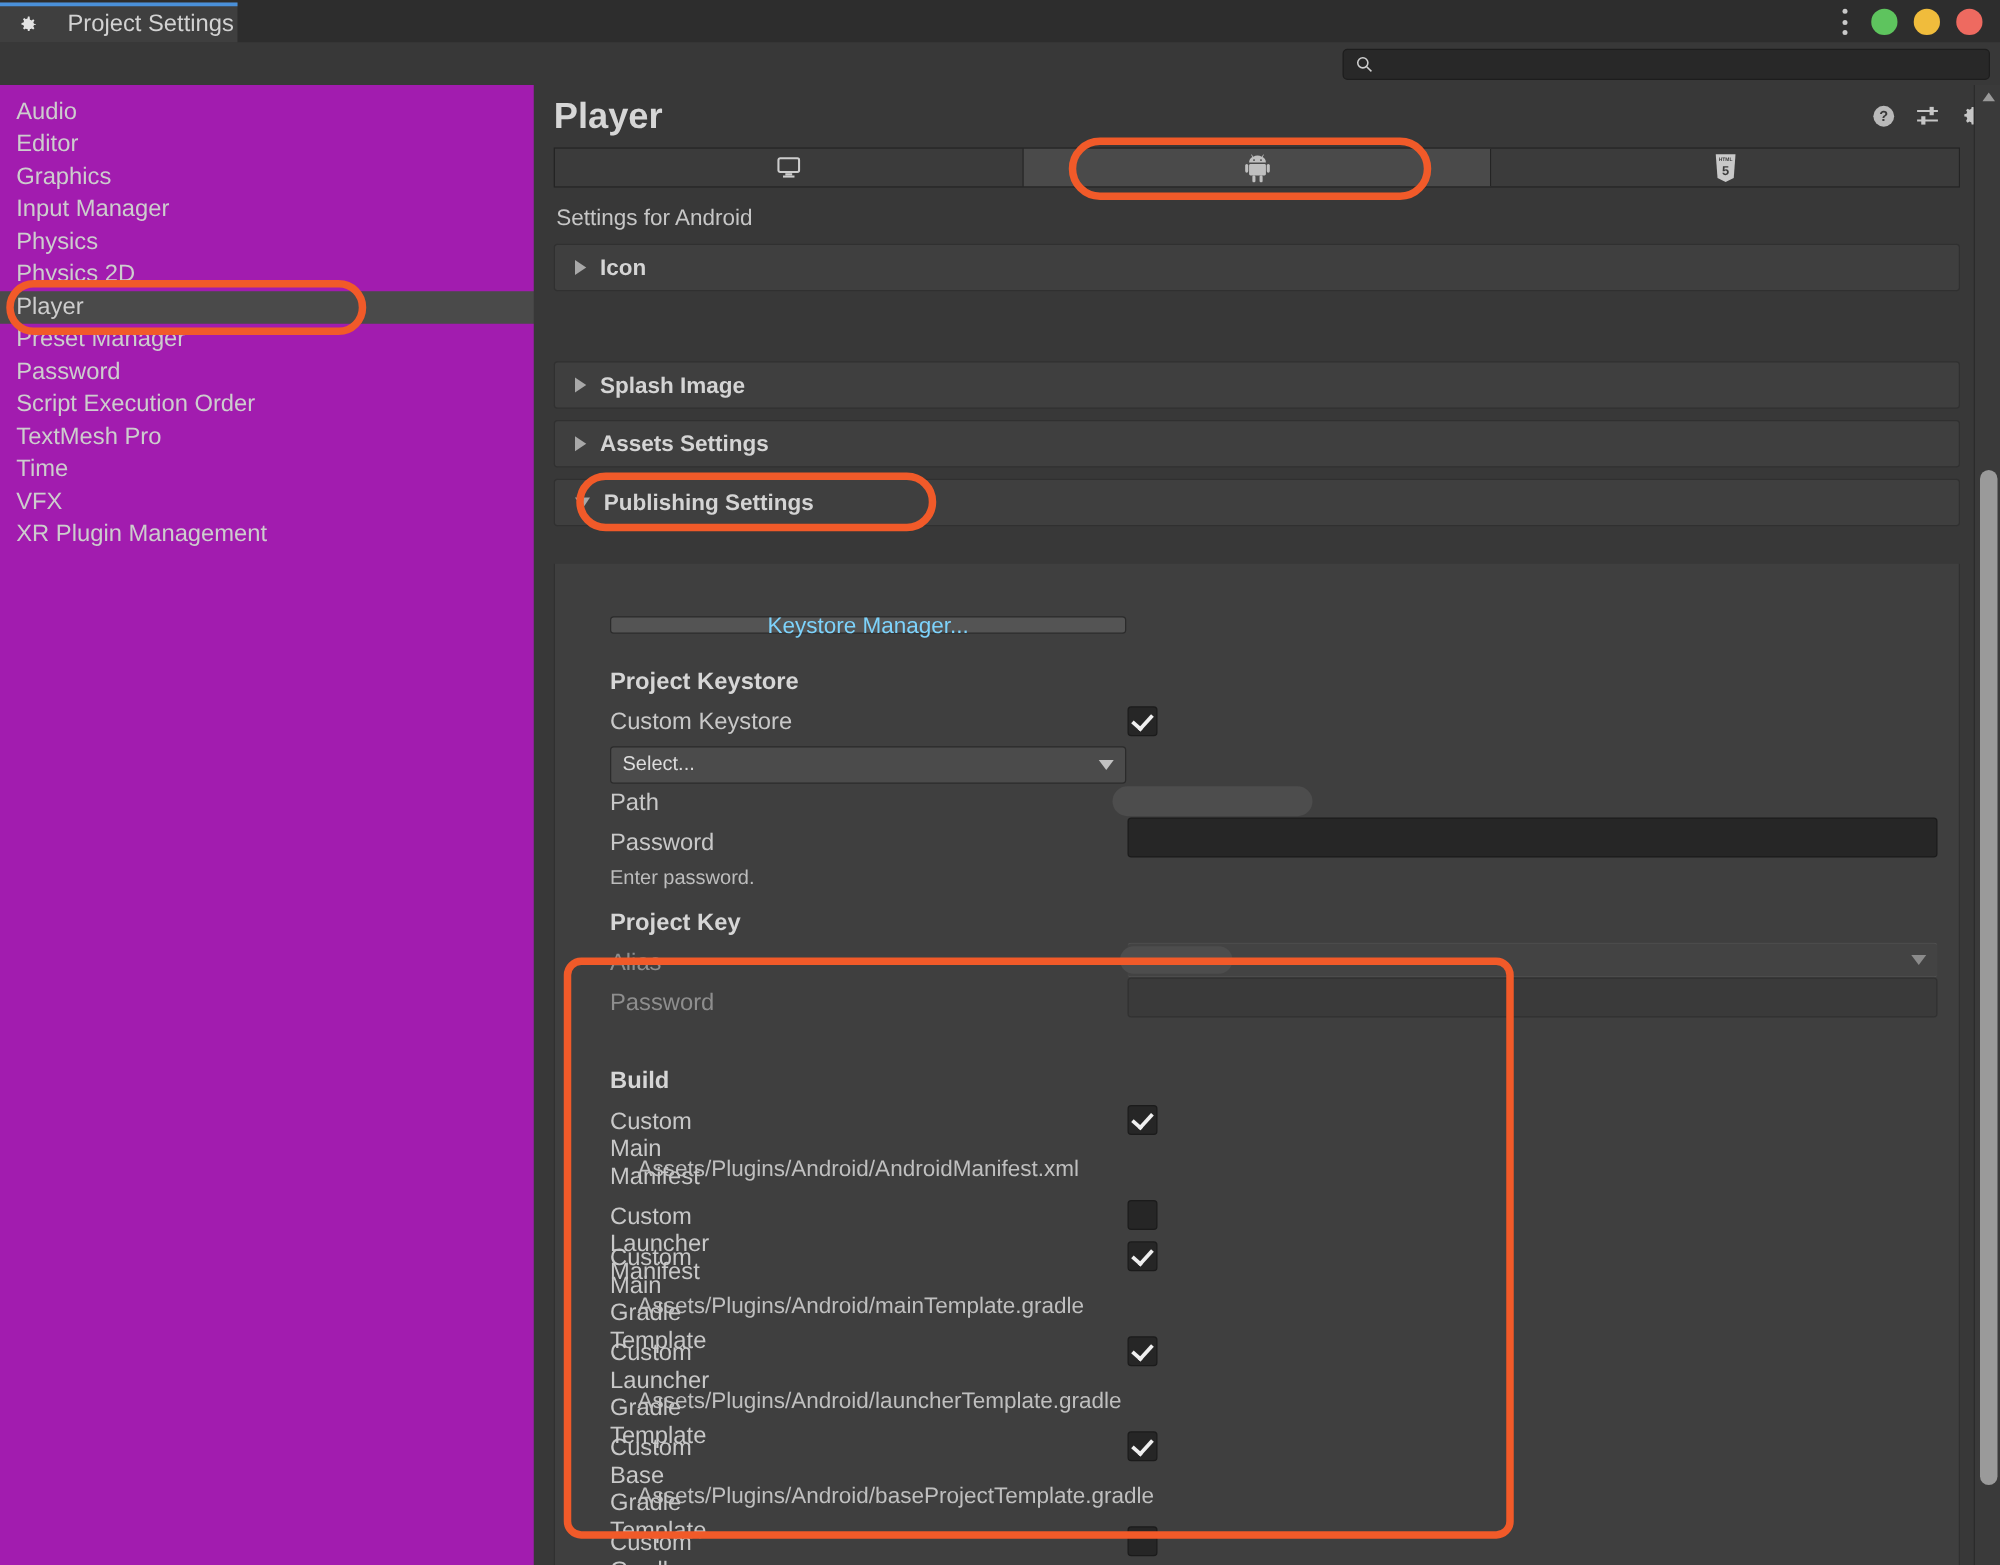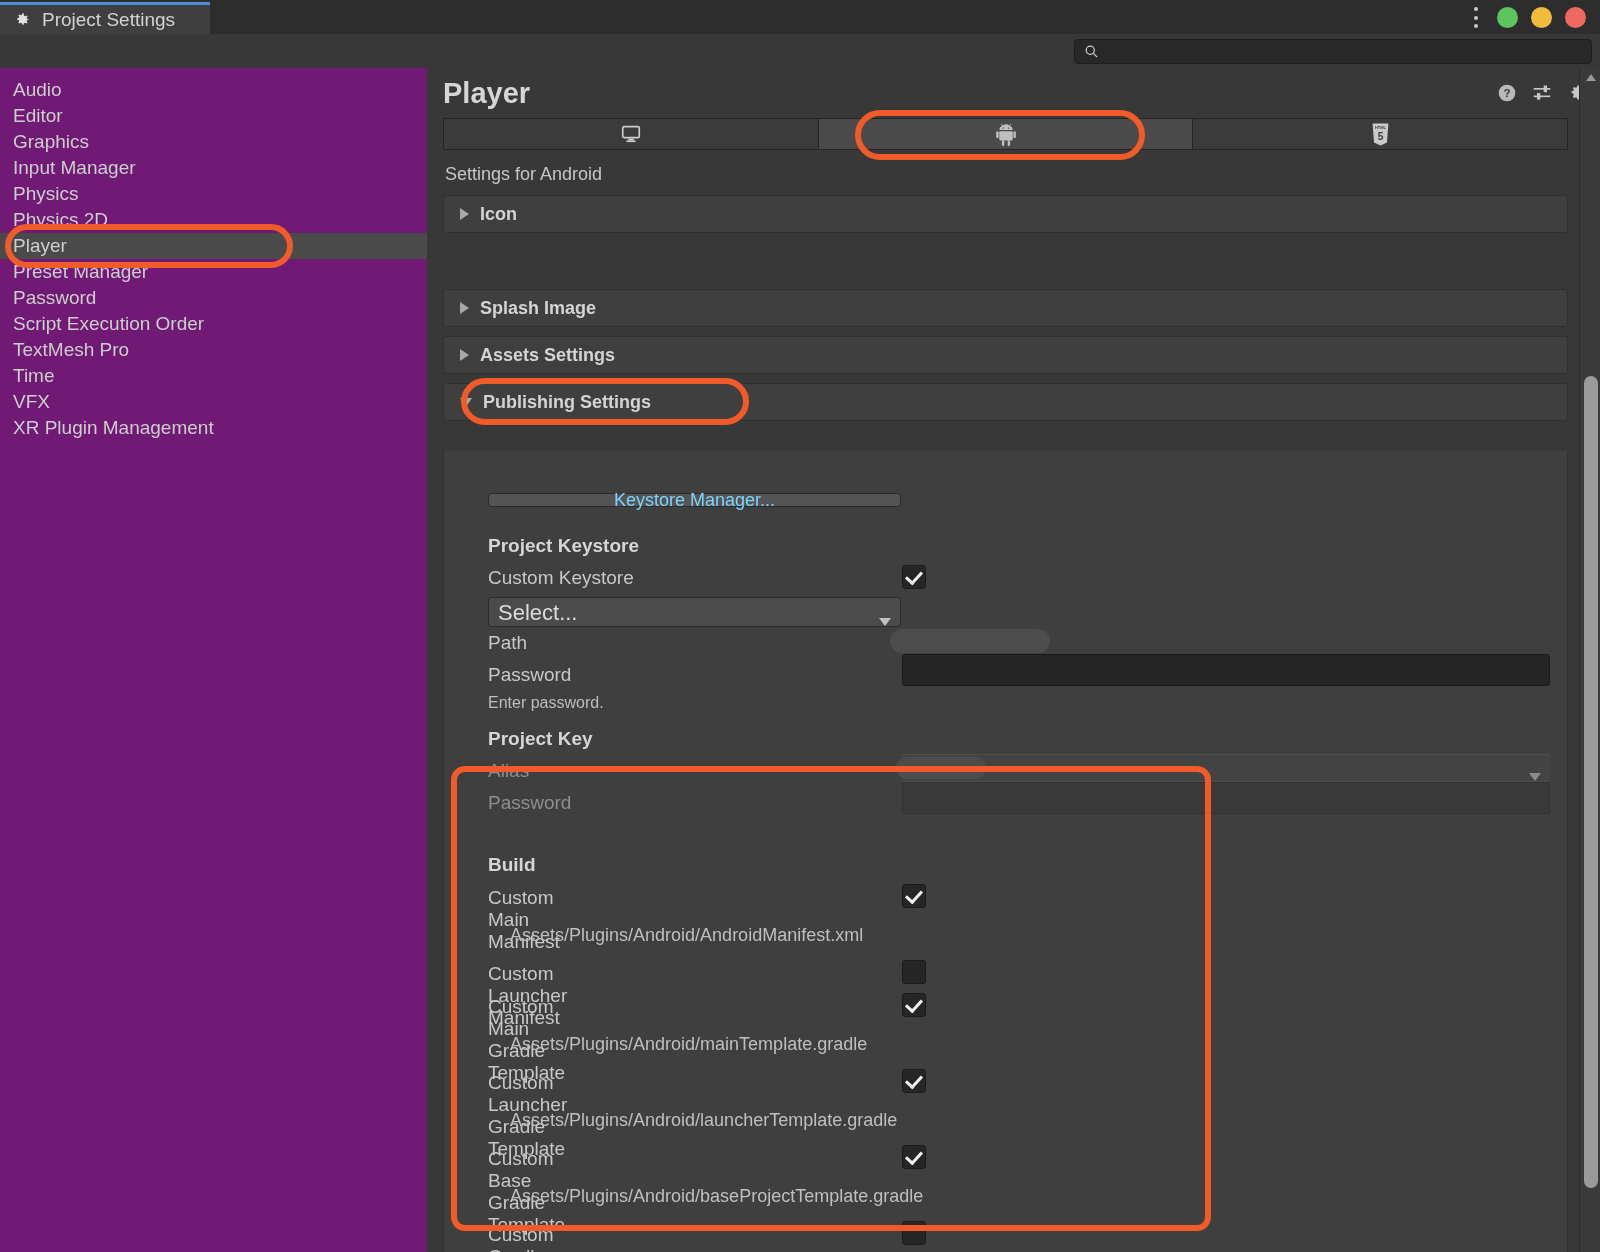--- a/index.html
+++ b/index.html
@@ -10,23 +10,23 @@
     overflow: hidden;
   }
   #root { position: relative; width: 1600px; height: 1252px; }
 
   
   .titlebar {
     position: absolute; top: 0; left: 0; width: 1600px; height: 34px;
     background: #2d2d2d;
   }
   .tab-chip {
-    position: absolute; top: 2px; left: 0; width: 210px; height: 32px;
+    position: absolute; top: 2px; left: 0; width: 190px; height: 32px;
     background: #3f3f3f; border-top: 3px solid #4a90d9;
-    display: flex; align-items: center; padding-left: 13px; gap: 11px;
+    display: flex; align-items: center; padding-left: 13px; gap: 23px;
   }
   .tab-chip .label { color: #d2d2d2; font-size: 19px; }
   .gear-glyph { width: 18px; height: 18px; display:block; }
   .winbtns { position: absolute; top: 7px; right: 14px; display: flex; align-items: center; gap: 13px; }
   .dot { width: 21px; height: 21px; border-radius: 50%; }
   .dot.green { background: #5ec45e; }
   .dot.yellow { background: #f0bc3c; }
   .dot.red { background: #ee6a60; }
   .kebab { width: 5px; height: 21px; display:flex; flex-direction:column; justify-content:space-between; align-items:center; margin-right: 6px; }
   .kebab i { width: 4px; height: 4px; border-radius: 50%; background: #c9c9c9; display:block; }
@@ -43,21 +43,21 @@
   }
   .searchbox input {
     background: transparent; border: 0; outline: none;
     color: #c8c8c8; font-size: 13px; font-family: "Liberation Sans", sans-serif;
     margin-left: 7px; width: 440px;
   }
 
   
   .sidebar {
     position: absolute; top: 68px; left: 0; width: 483px; height: 1184px;
-    background: #701a75; border-right: 1px solid #242424;
+    background: #a21caf; border-right: 1px solid #242424;
     padding-top: 9px;
   }
   .side-item {
     height: 26px; display: flex; align-items: center;
     padding-left: 13px; color: #cdcdcd; font-size: 19px;
   }
   .side-item.selected { background: #4a4a4a; }
 
   
   .main {
@@ -120,22 +120,22 @@
     background: #262626; border: 1px solid #1b1b1b; border-radius: 3px;
   }
   .cbox.on::after {
     content: ""; position: absolute; left: 6px; top: 2px;
     width: 7px; height: 13px; border: solid #f0f0f0;
     border-width: 0 3px 3px 0; transform: rotate(42deg);
   }
 
   .dropdown {
     position: absolute; background: #4b4b4b; border: 1px solid #2b2b2b; border-radius: 3px;
-    display: flex; align-items: flex-end; padding: 0 9px;
-    color: #dcdcdc; font-size: 22px;
+    display: flex; align-items: center; padding: 0 9px;
+    color: #dcdcdc; font-size: 16px;
   }
   .dropdown .caret { margin-left: auto; border-top: 8px solid #c2c2c2; border-left: 6px solid transparent; border-right: 6px solid transparent; width:0; height:0; }
   .dropdown.flat { background: #434343; border: 0; border-bottom: 1px solid #4f4f4f; border-top: 1px solid #4f4f4f; }
   .dropdown.flat .caret { border-top-color: #8b8b8b; }
 
   .textfield {
     position: absolute; background: #262626; border: 1px solid #1b1b1b; border-radius: 3px;
   }
   .textfield.dim { background: #3a3a3a; border-color: #313131; }
 

